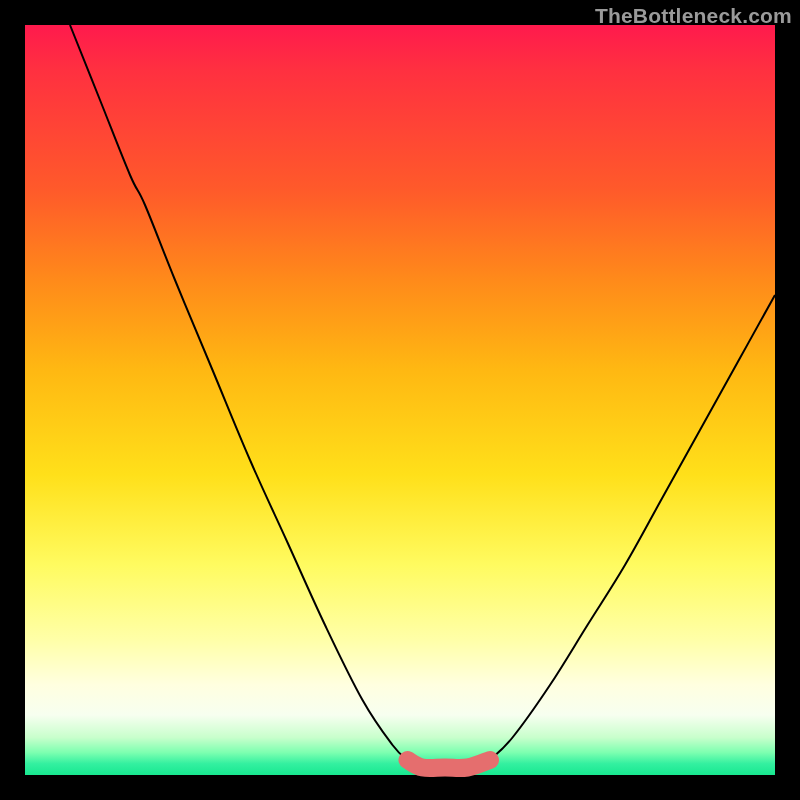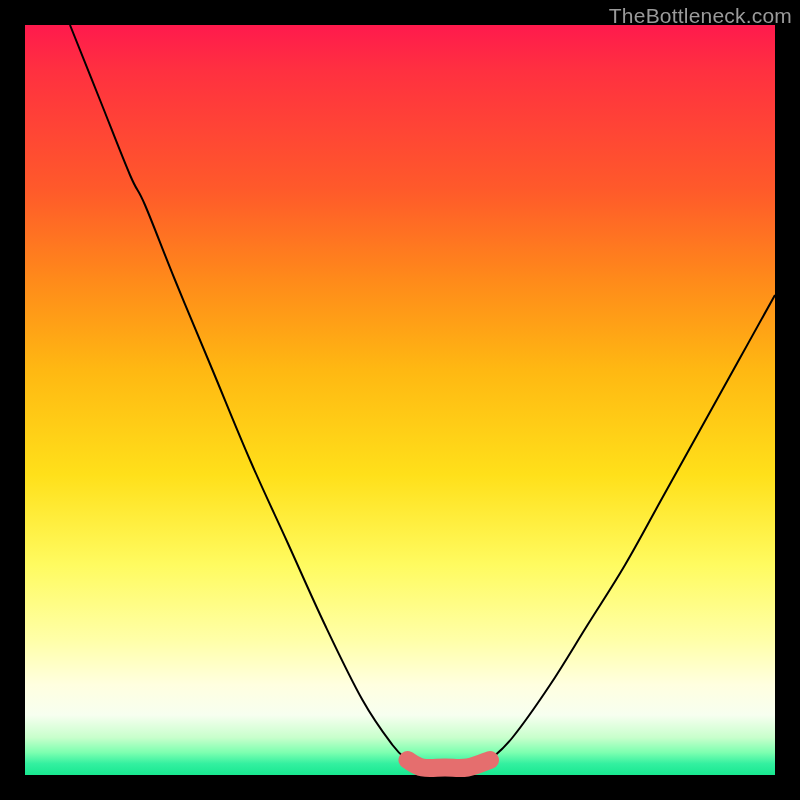--- a/index.html
+++ b/index.html
@@ -43,21 +43,21 @@
       #33f0a0 98.5%,
       #18e890 100%
     );
   }
   .watermark {
     position: absolute;
     top: 4px;
     right: 8px;
     color: #9a9a9a;
     font-size: 21px;
-    font-weight: 400;
+    font-weight: 700;
     letter-spacing: 0.2px;
     z-index: 5;
   }
   svg.curves {
     position: absolute;
     left: 0;
     top: 0;
     width: 750px;
     height: 750px;
     overflow: visible;

